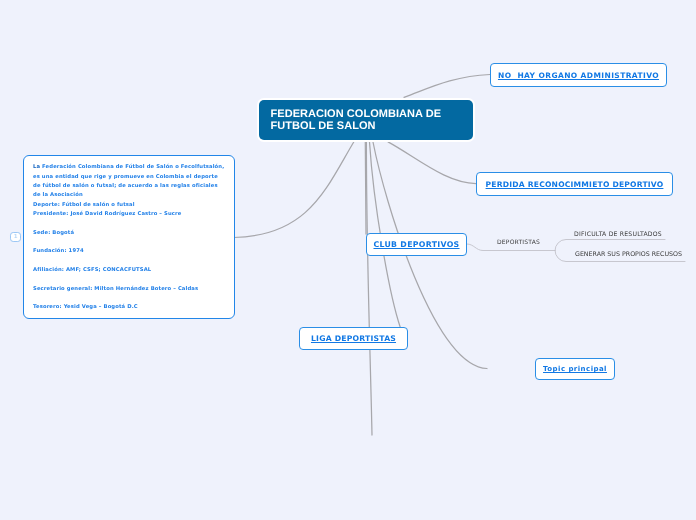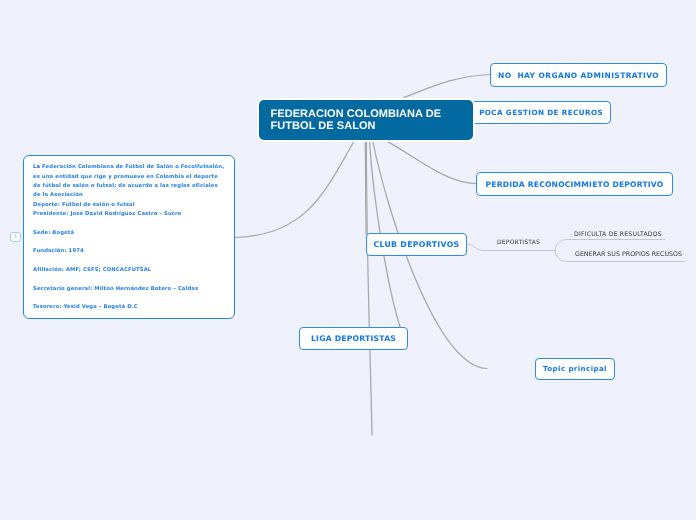--- a/index.html
+++ b/index.html
@@ -21,21 +21,21 @@
     font-family:"Liberation Sans",sans-serif;
   }
   .central .cl1{position:absolute;left:11.5px;top:7.7px;}
   .central .cl2{position:absolute;left:11.5px;top:19.7px;}
 
   
   .nbox{
     position:absolute;box-sizing:border-box;
     background:#ffffff;border:1.5px solid #2a8ee6;border-radius:4px;
     display:flex;align-items:center;justify-content:center;
-    color:#1178e4;font-weight:bold;
+    color:#1178e4;font-weight:bold;text-decoration:underline;
   }
   .nbox .lbl{white-space:pre;}
 
   
   .nline{
     position:absolute;box-sizing:border-box;
     color:#3a3a3a;font-weight:normal;white-space:pre;
   }
 
   
@@ -111,23 +111,20 @@
     <div class="ln">Secretario general: Milton Hernández Botero – Caldas</div>
     <div class="ln">&nbsp;</div>
     <div class="ln">Tesorero: Yesid Vega – Bogotá D.C</div>
   </div>
 
   <div class="badge">1</div>
 
   <div class="nbox" id="n-organo">
       <span class="lbl">NO  HAY ORGANO ADMINISTRATIVO</span>
     </div>
-  <div class="nbox" id="n-poca">
-      <span class="lbl">POCA GESTION DE RECUROS</span>
-    </div>
   <div class="nbox" id="n-club">
       <span class="lbl">CLUB DEPORTIVOS</span>
     </div>
   <div class="nbox" id="n-perdida">
       <span class="lbl">PERDIDA RECONOCIMMIETO DEPORTIVO</span>
     </div>
   <div class="nbox" id="n-liga">
       <span class="lbl">LIGA DEPORTISTAS</span>
     </div>
   <div class="nbox" id="n-topic">

